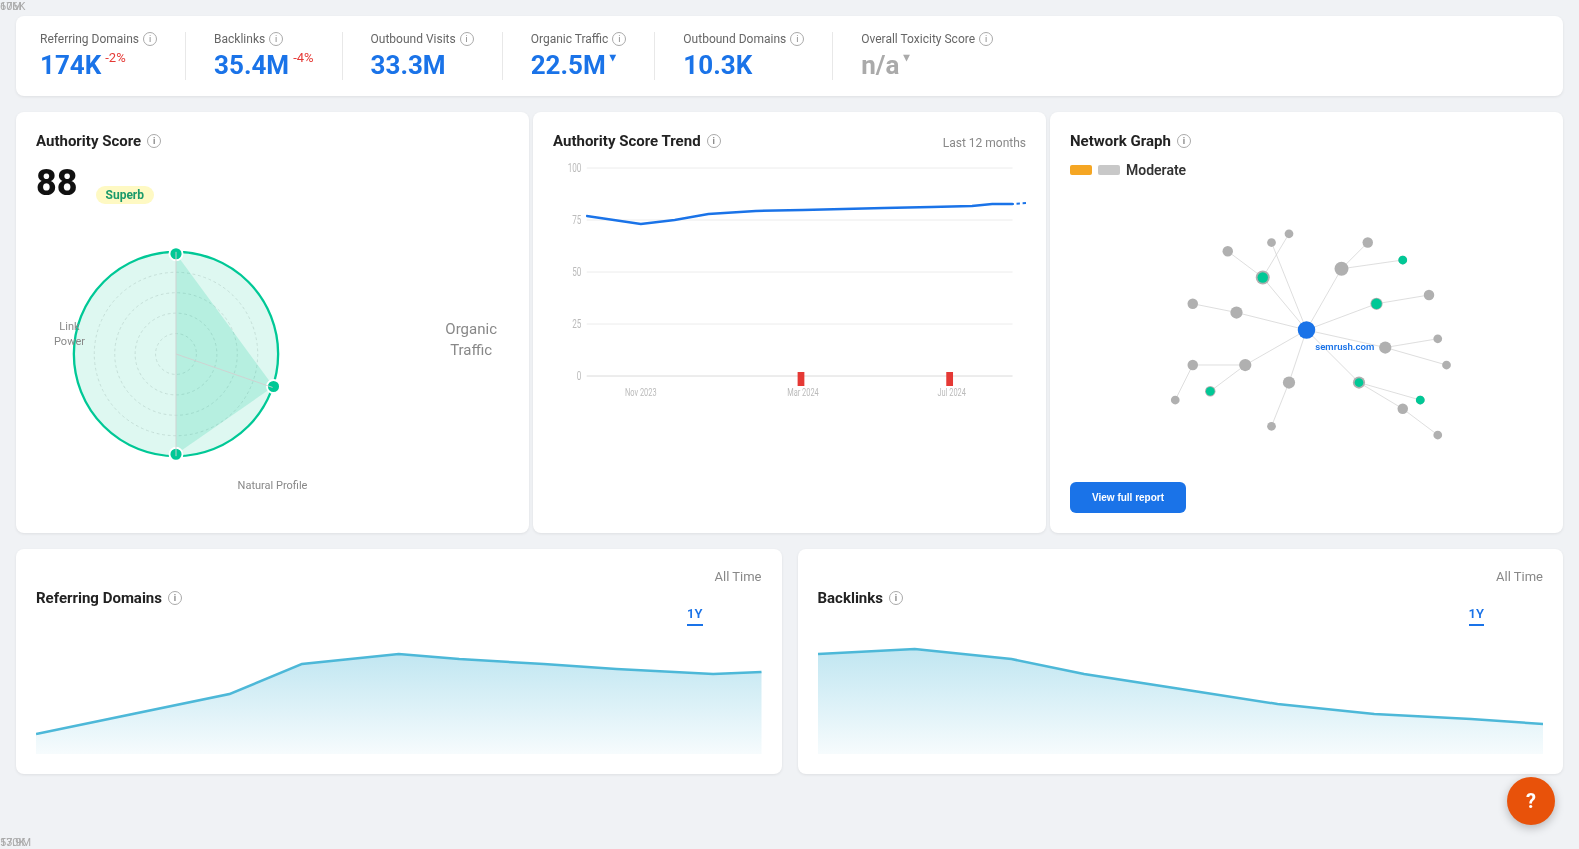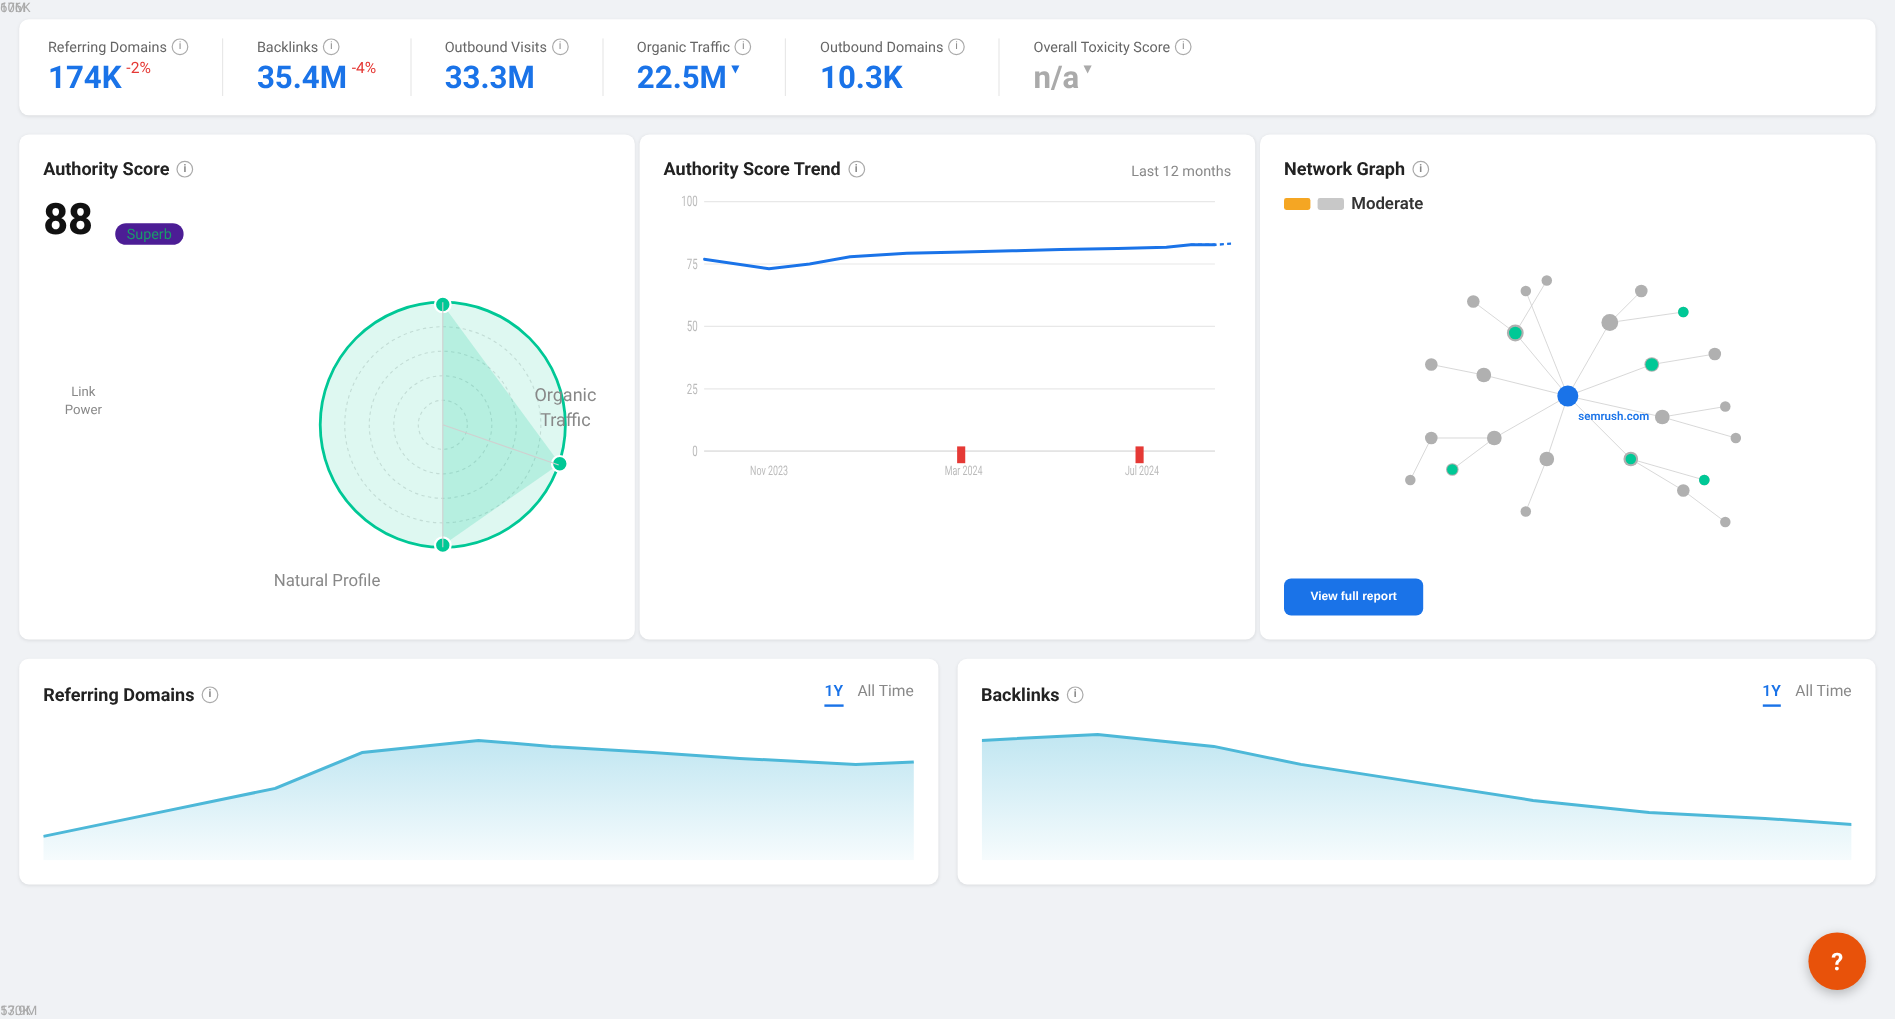--- a/index.html
+++ b/index.html
@@ -101,31 +101,31 @@
     
     .authority-score-number {
       font-size: 36px;
       font-weight: 800;
       color: #111;
       display: inline-block;
       margin-right: 8px;
     }
 
     .superb-badge {
-      background: #4c1d95;
+      background: #fef9c3;
       color: #1a9a6a;
       font-size: 12px;
       padding: 2px 10px;
       border-radius: 12px;
-      font-weight: 400;
+      font-weight: 700;
     }
 
     .radar-container {
       display: flex;
-      justify-content: flex-end;
+      justify-content: flex-start;
       align-items: center;
       margin-top: 10px;
       position: relative;
       height: 280px;
     }
 
     .radar-label {
       position: absolute;
       font-size: 11px;
       color: #888;
@@ -213,20 +213,21 @@
       font-size: 13px;
       color: #888;
       cursor: pointer;
       padding-bottom: 3px;
     }
 
     .tab-btn.active {
       color: #1a73e8;
       border-bottom: 2px solid #1a73e8;
       font-weight: 600;
+      margin-top: 37px;
     }
 
     .bottom-chart-area {
       position: relative;
       height: 120px;
       overflow: hidden;
     }
 
     .y-labels {
       position: absolute;
@@ -359,21 +360,21 @@
         <circle cx="150" cy="32" r="7" fill="#00c896" stroke="#fff" stroke-width="2"></circle>
         <circle cx="255" cy="175" r="7" fill="#00c896" stroke="#fff" stroke-width="2"></circle>
         <circle cx="150" cy="248" r="7" fill="#00c896" stroke="#fff" stroke-width="2"></circle>
 
         <line x1="150" y1="140" x2="150" y2="30" stroke="#d0d0d0" stroke-width="1"></line>
         <line x1="150" y1="140" x2="254" y2="176" stroke="#d0d0d0" stroke-width="1"></line>
         <line x1="150" y1="140" x2="150" y2="250" stroke="#d0d0d0" stroke-width="1"></line>
       </svg>
       <div class="radar-label link-power" style="top:105px;left:18px;font-size:11px;color:#888;line-height:1.4;">Link<br>Power</div>
       <div class="radar-label organic-traffic" style="top:105px;right:12px;font-size:15px;color:#888;line-height:1.4;">Organic<br>Traffic</div>
-      <div class="radar-label natural-profile" style="bottom:2px;left:50%;transform:translateX(-50%);font-size:14px;color:#888;">Natural Profile</div>
+      <div class="radar-label natural-profile" style="bottom:2px;left:50%;transform:translateX(-50%);font-size:11px;color:#888;">Natural Profile</div>
     </div>
   </div>
 
   <div class="card">
     <div class="trend-header">
       <div class="card-title" style="margin-bottom:0">
         <span>Authority Score Trend</span>
         <span class="info-icon">i</span>
       </div>
       <span class="period-label">Last 12 months</span>

